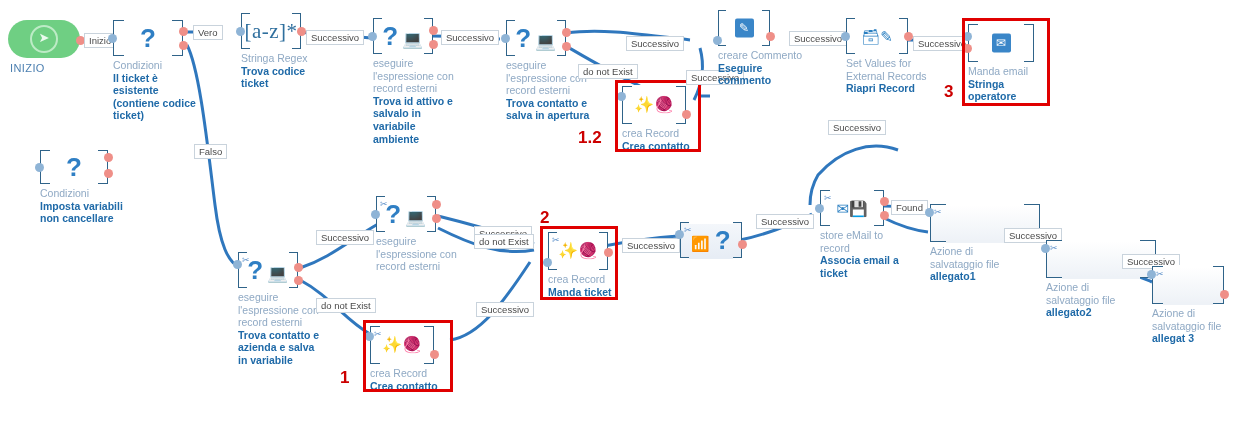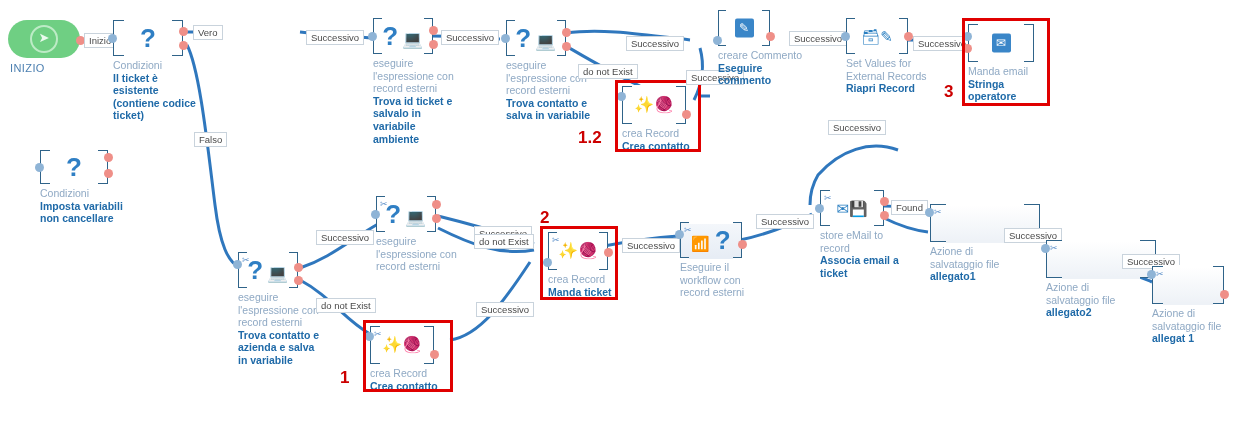--- a/index.html
+++ b/index.html
@@ -107,52 +107,63 @@
     </div>
     <div class="port pin" style="left:-5px;top:14px;"></div>
     <div class="port pout" style="left:66px;top:7px;"></div>
     <div class="port pout" style="left:66px;top:21px;"></div>
     <div class="lbl">
       <span>Condizioni</span>
       <b>Il ticket è esistente (contiene codice ticket)</b>
     </div>
   </div>
   <div class="elabel" style="left:193px;top:25px;">Vero</div>
-  <div class="elabel" style="left:194px;top:132px;">Falso</div>
-
+  <div class="elabel" style="left:194px;top:144px;">Falso</div>
+
+  <div class="node" style="left:241px;top:13px;width:60px;height:36px;">
+    <div class="nbox" style="width:60px;height:36px;">
+      <div class="glyph rx">[a-z]*</div>
+    </div>
+    <div class="port pin" style="left:-5px;top:14px;"></div>
+    <div class="port pout" style="left:56px;top:14px;"></div>
+    <div class="lbl">
+      <span>Stringa Regex</span>
+      <b>Trova codice ticket</b>
+    </div>
+  </div>
   <div class="elabel" style="left:306px;top:30px;">Successivo</div>
 
   <div class="node" style="left:373px;top:18px;width:60px;height:36px;">
     <div class="nbox" style="width:60px;height:36px;">
       <div class="glyph">
         <span class="q">?</span> <span style="font-size:17px;">💻</span>
       </div>
     </div>
     <div class="port pin" style="left:-5px;top:14px;"></div>
     <div class="port pout" style="left:56px;top:8px;"></div>
     <div class="port pout" style="left:56px;top:22px;"></div>
     <div class="lbl">
       <span>eseguire l'espressione con record esterni</span>
-      <b>Trova id ticket e salvalo in variabile ambiente</b>
+      <b>Trova id attivo e salvalo in variabile ambiente</b>
     </div>
   </div>
   <div class="elabel" style="left:441px;top:30px;">Successivo</div>
 
   <div class="node" style="left:506px;top:20px;width:60px;height:36px;">
     <div class="nbox" style="width:60px;height:36px;">
       <div class="glyph">
         <span class="q">?</span> <span style="font-size:17px;">💻</span>
       </div>
     </div>
     <div class="port pin" style="left:-5px;top:14px;"></div>
     <div class="port pout" style="left:56px;top:8px;"></div>
     <div class="port pout" style="left:56px;top:22px;"></div>
     <div class="lbl">
       <span>eseguire l'espressione con record esterni</span>
-      <b>Trova contatto e salva in variabile</b>
+      <b>Trova contatto e salva in apertura</b>
     </div>
   </div>
   <div class="elabel" style="left:626px;top:36px;">Successivo</div>
   <div class="elabel" style="left:578px;top:64px;">do not Exist</div>
 
   <div class="node" style="left:622px;top:86px;width:64px;height:38px;">
     <div class="nbox" style="width:64px;height:38px;">
       <div class="glyph" style="font-size:16px;">✨🧶</div>
     </div>
     <div class="port pin" style="left:-5px;top:6px;"></div>
@@ -290,21 +301,20 @@
   <div class="node" style="left:680px;top:222px;width:62px;height:36px;">
     <div class="nbox tint" style="width:62px;height:36px;">
       <span class="scissor">✂</span>
       <div class="glyph">
         <span style="font-size:15px;">📶</span> <span class="q">?</span>
       </div>
     </div>
     <div class="port pin" style="left:-5px;top:8px;"></div>
     <div class="port pout" style="left:58px;top:18px;"></div>
     <div class="lbl w92">
-      <span>Eseguire il workflow con record esterni</span>
     </div>
   </div>
   <div class="elabel" style="left:756px;top:214px;">Successivo</div>
 
   <div class="node" style="left:820px;top:190px;width:64px;height:36px;">
     <div class="nbox" style="width:64px;height:36px;">
       <span class="scissor">✂</span>
       <div class="glyph" style="font-size:15px;">✉💾</div>
     </div>
     <div class="port pin" style="left:-5px;top:14px;"></div>
@@ -344,17 +354,17 @@
   <div class="elabel" style="left:1122px;top:254px;">Successivo</div>
 
   <div class="node" style="left:1152px;top:266px;width:72px;height:38px;">
     <div class="nbox flat" style="width:72px;height:38px;">
       <span class="scissor">✂</span>
     </div>
     <div class="port pin" style="left:-5px;top:4px;"></div>
     <div class="port pout" style="left:68px;top:24px;"></div>
     <div class="lbl w92">
       <span>Azione di salvataggio file</span>
-      <b>allegat 1</b>
+      <b>allegat 3</b>
     </div>
   </div>
 
 </div>
 
 </body></html>

